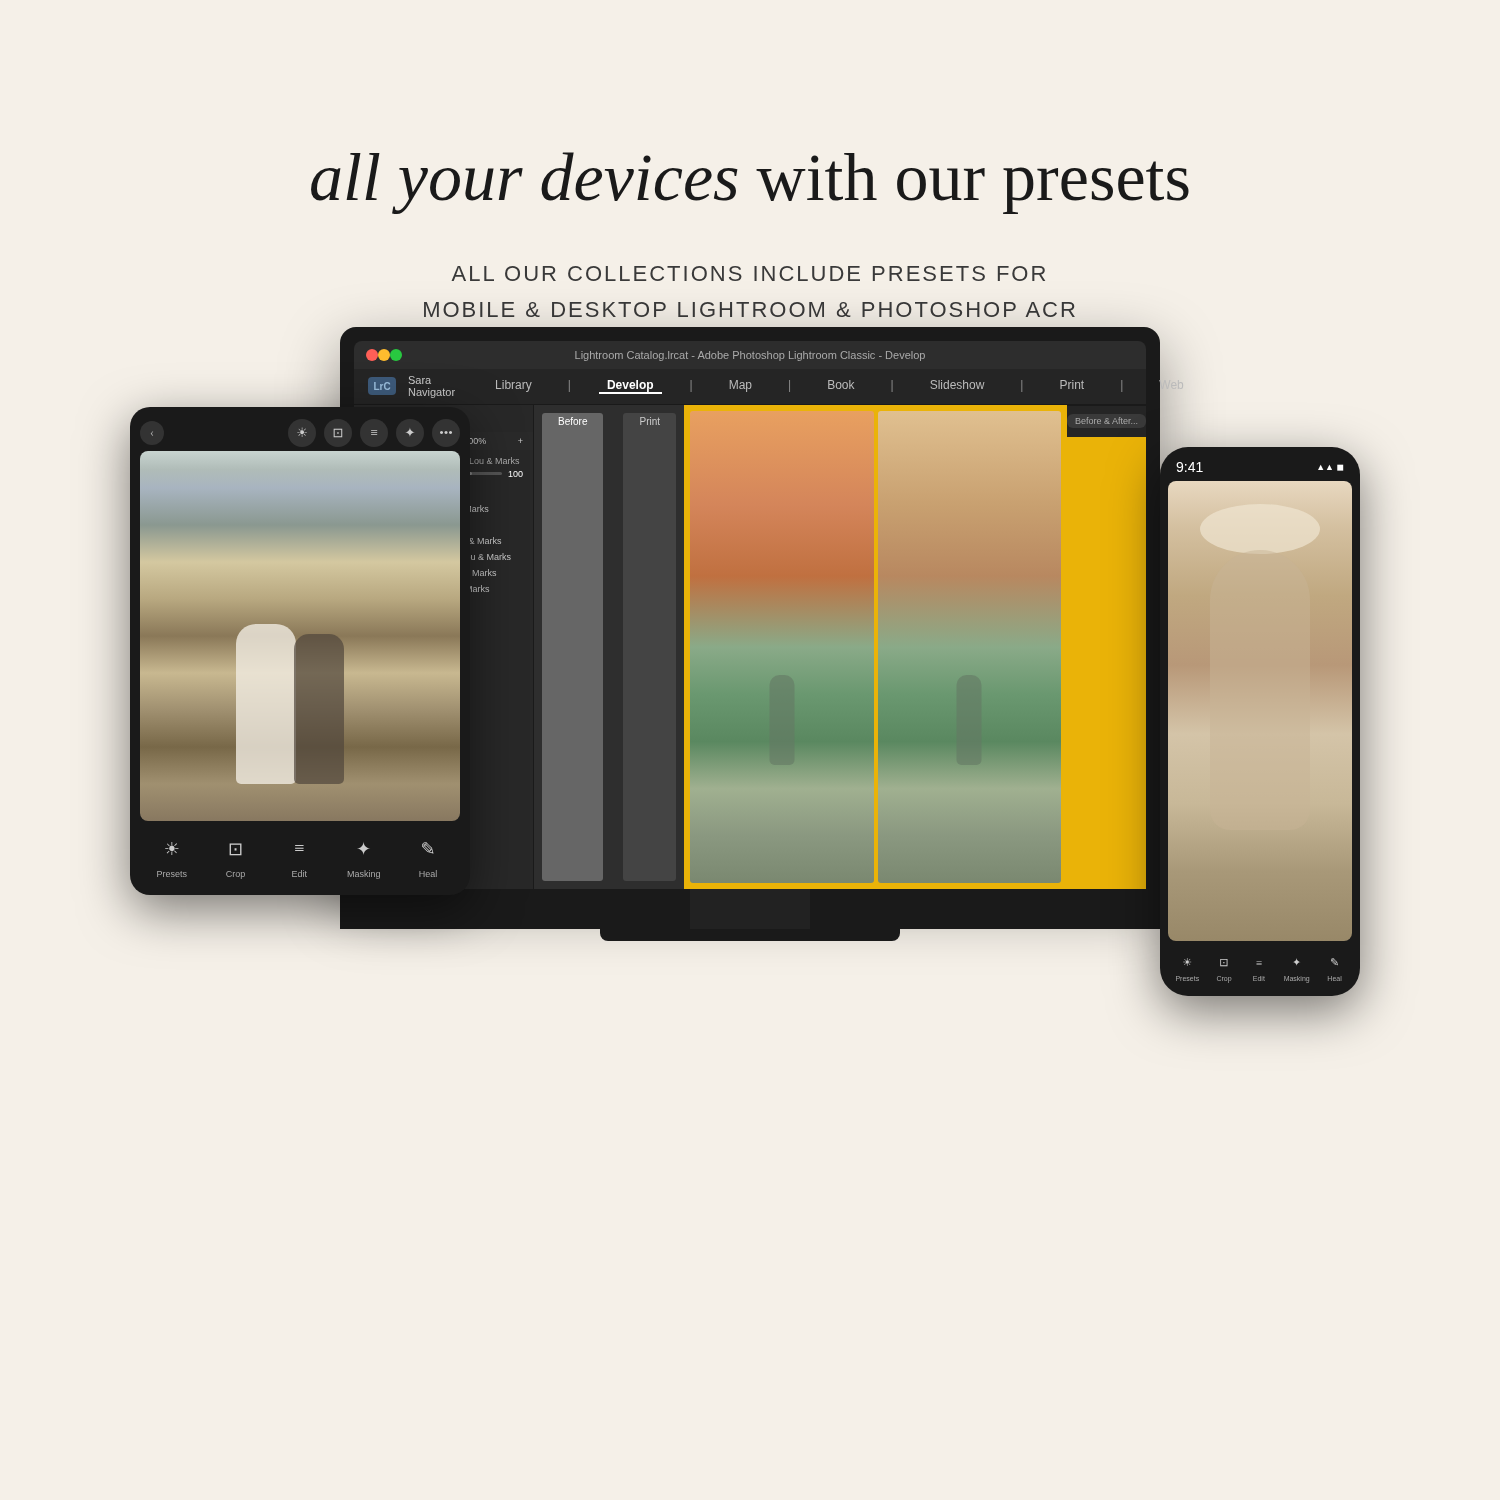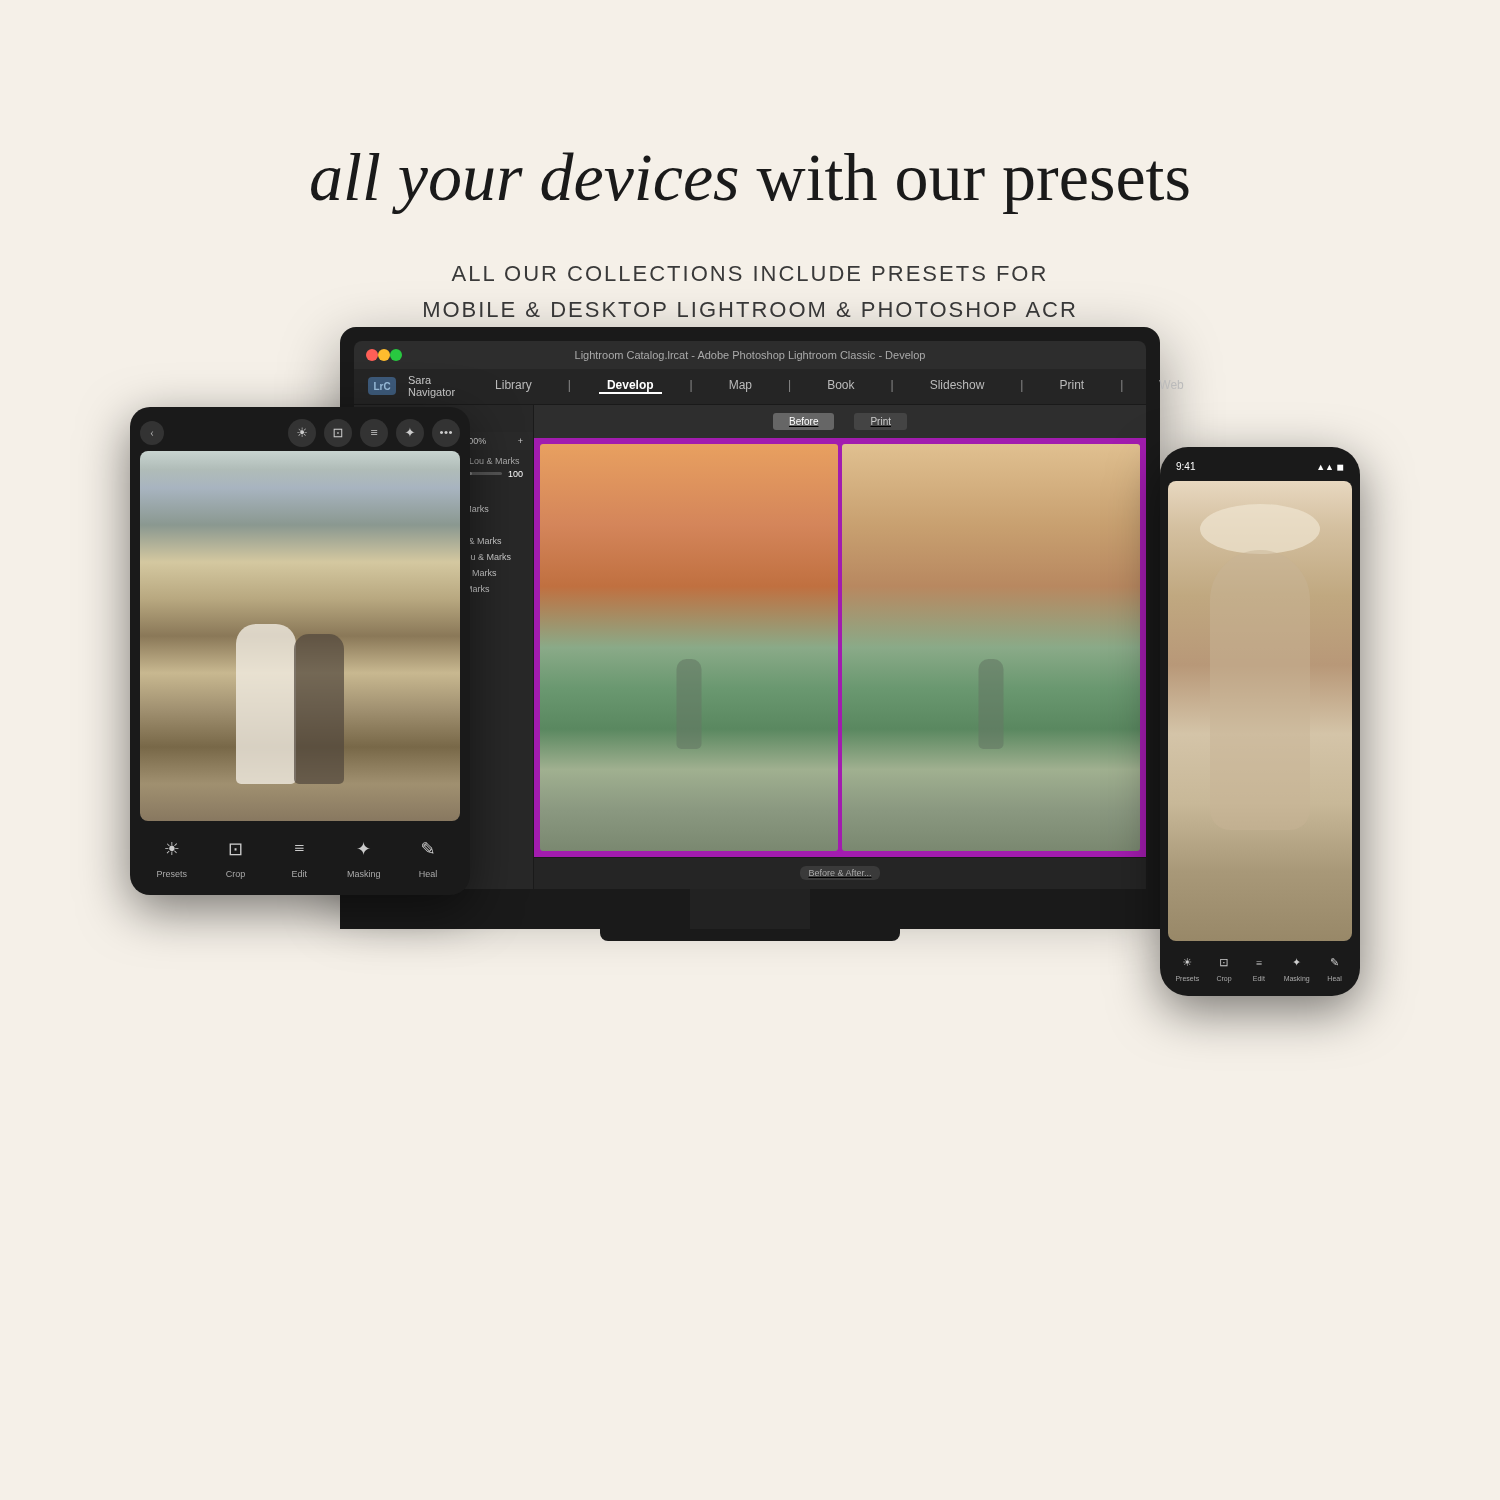--- a/index.html
+++ b/index.html
@@ -248,23 +248,22 @@
 
     .lr-preset-list li::before {
       content: '▸';
       color: #888;
       font-size: 8px;
     }
 
     .lr-content {
       flex: 1;
       display: flex;
-      flex-direction: column;
-      background: #a21caf;
-      text-decoration: underline;
+      flex-direction: row;
+      background: #eab308;
     }
 
     .lr-before-after {
       display: flex;
       justify-content: center;
       gap: 20px;
       padding: 8px;
       background: #2e2e2e;
     }
 
@@ -495,21 +494,21 @@
       height: 20px;
       display: flex;
       align-items: center;
       justify-content: space-between;
       padding: 0 8px;
       margin-bottom: 4px;
     }
 
     .iphone-time {
       font-family: Arial, sans-serif;
-      font-size: 10px;
+      font-size: 14px;
       color: #fff;
     }
 
     .iphone-status {
       font-family: Arial, sans-serif;
       font-size: 9px;
       color: #fff;
     }
 
     .iphone-photo {

